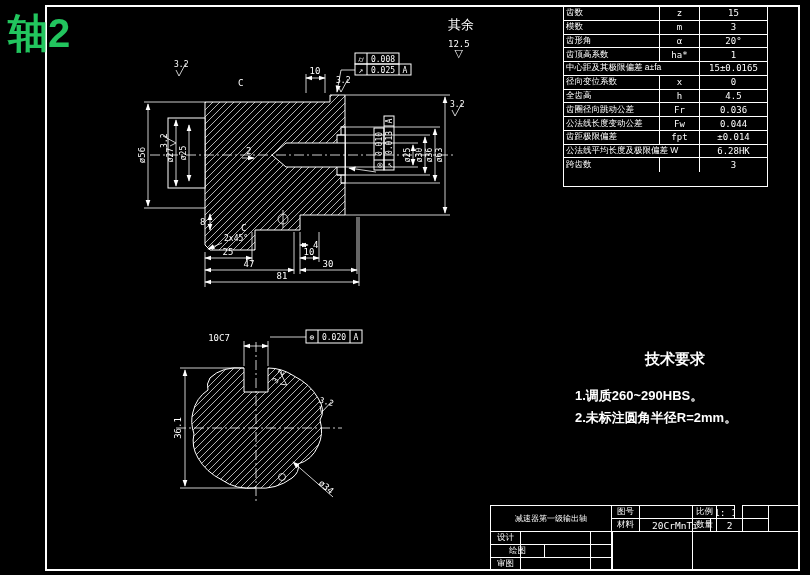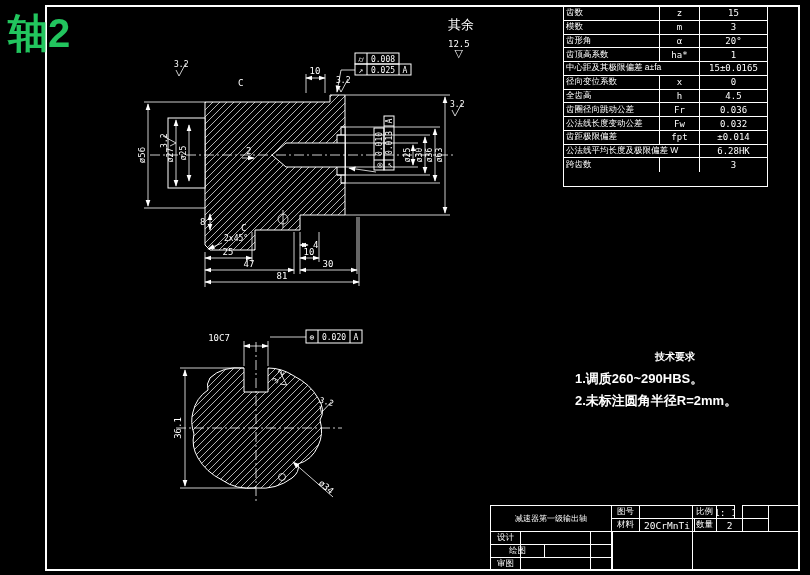--- a/index.html
+++ b/index.html
@@ -21,21 +21,21 @@
           grid-template-rows:repeat(13,1fr);border:1px solid #fff;font-size:8.5px;}
   .grow{display:grid;grid-template-columns:96px 40px 67px;border-bottom:1px solid #fff;min-height:0;}
   .grow.span{grid-template-columns:136px 67px;}
   .grow:last-child{border-bottom:none;}
   .gc{border-right:1px solid #fff;padding:0 2px;display:flex;align-items:center;
       overflow:hidden;white-space:nowrap;}
   .gc:last-child{border-right:none;}
   .gc.val,.gc.sym{justify-content:center;font-family:"DejaVu Sans Mono",monospace;font-size:9px;}
   
   .tech{left:575px;top:350px;width:200px;font-weight:bold;}
-  .tech .tt{text-align:center;font-size:10px;margin-bottom:4px;}
+  .tech .tt{text-align:center;font-size:15px;margin-bottom:16px;}
   .tech .tl{font-size:13px;line-height:1.7;white-space:nowrap;}
   
   .cell{position:absolute;border:1px solid #fff;box-sizing:border-box;display:flex;
         align-items:center;justify-content:center;font-size:8.5px;overflow:hidden;
         white-space:nowrap;text-align:right;}
   .cell.lbl{font-size:8.5px;}
   .cell.mono{font-family:"DejaVu Sans Mono",monospace;font-size:9.5px;}
   svg{position:absolute;left:0;top:0;}
   text{fill:#fff;font-family:"DejaVu Sans Mono",monospace;font-size:9px;}
   .sm{font-size:8px;}
@@ -92,21 +92,21 @@
       <div class="gc val">4.5</div>
     </div>
   <div class="grow">
       <div class="gc">齿圈径向跳动公差</div>
       <div class="gc sym">Fr</div>
       <div class="gc val">0.036</div>
     </div>
   <div class="grow">
       <div class="gc">公法线长度变动公差</div>
       <div class="gc sym">Fw</div>
-      <div class="gc val">0.032</div>
+      <div class="gc val">0.044</div>
     </div>
   <div class="grow">
       <div class="gc">齿距极限偏差</div>
       <div class="gc sym">fpt</div>
       <div class="gc val">±0.014</div>
     </div>
   <div class="grow span">
       <div class="gc">公法线平均长度及极限偏差 W</div>
       <div class="gc val">6.28HK</div>
     </div>
@@ -121,21 +121,21 @@
   <div class="tt">技术要求</div>
   <div class="tl">1.调质260~290HBS。</div>
   <div class="tl">2.未标注圆角半径R=2mm。</div>
 </div>
 
 <div>
   <div class="cell" style="left:490px;top:505px;width:122px;height:27px;font-size:8px;">减速器第一级输出轴</div>
   <div class="cell lbl" style="left:611px;top:505px;width:29px;height:14px;">图号</div>
   <div class="cell mono" style="left:639px;top:505px;width:54px;height:14px;"></div>
   <div class="cell lbl" style="left:611px;top:518px;width:29px;height:14px;">材料</div>
-  <div class="cell mono" style="left:639px;top:518px;width:56px;height:14px;">20CrMnTi</div>
+  <div class="cell mono" style="left:639px;top:518px;width:72px;height:14px;">20CrMnTi</div>
   <div class="cell lbl" style="left:692px;top:505px;width:25px;height:14px;">比例</div>
   <div class="cell mono" style="left:716px;top:505px;width:19px;height:14px;">1: 1</div>
   <div class="cell lbl" style="left:692px;top:518px;width:25px;height:14px;">数量</div>
   <div class="cell mono" style="left:716px;top:518px;width:27px;height:14px;">2</div>
   <div class="cell" style="left:742px;top:505px;width:27px;height:14px;"></div>
   <div class="cell" style="left:742px;top:518px;width:27px;height:14px;"></div>
   <div class="cell" style="left:768px;top:505px;width:31px;height:27px;"></div>
   <div class="cell lbl" style="left:490px;top:531px;width:31px;height:14px;">设计</div>
   <div class="cell" style="left:520px;top:531px;width:71px;height:14px;"></div>
   <div class="cell" style="left:590px;top:531px;width:23px;height:14px;"></div>

